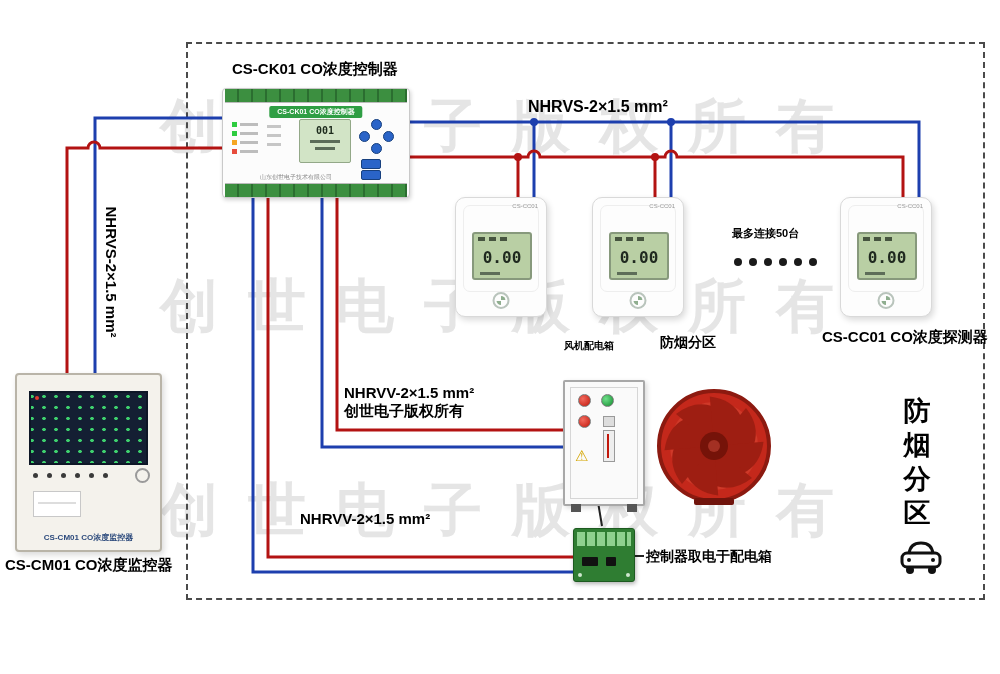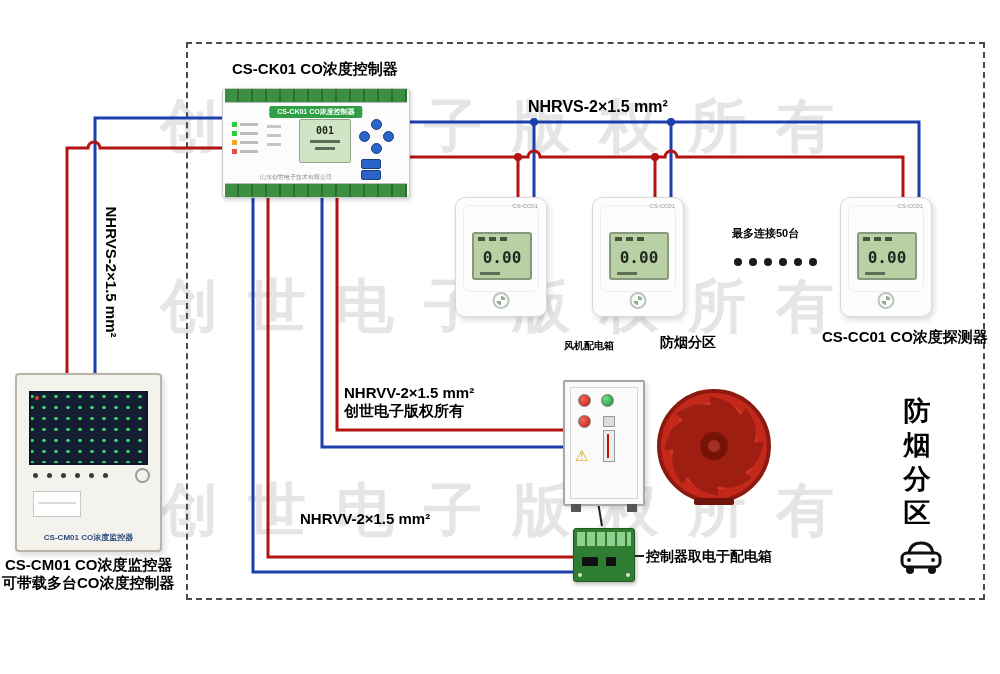--- a/index.html
+++ b/index.html
@@ -258,21 +258,20 @@
         <i></i>
         <i></i>
         <i></i>
         <i></i>
       </div>
     <div class="mon-spk"></div>
     <div class="mon-slot"></div>
     <div class="mon-print">CS-CM01 CO浓度监控器</div>
   </div>
   <div class="lbl" style="left:5px;top:556px;font-size:15px">CS-CM01 CO浓度监控器</div>
-  <div class="lbl" style="left:2px;top:574px;font-size:15px">可带载多台CO浓度控制器</div>
 
   <div class="lbl" style="left:564px;top:339px;font-size:10px">风机配电箱</div>
   <div class="lbl" style="left:660px;top:334px;font-size:14px">防烟分区</div>
 
   <div class="device distbox">
     <div class="db-inner"></div>
     <div class="db-btn db-red" style="left:13px;top:12px"></div>
     <div class="db-btn db-green" style="left:36px;top:12px"></div>
     <div class="db-btn db-red" style="left:13px;top:33px"></div>
     <div class="db-sq" style="left:38px;top:34px"></div>

